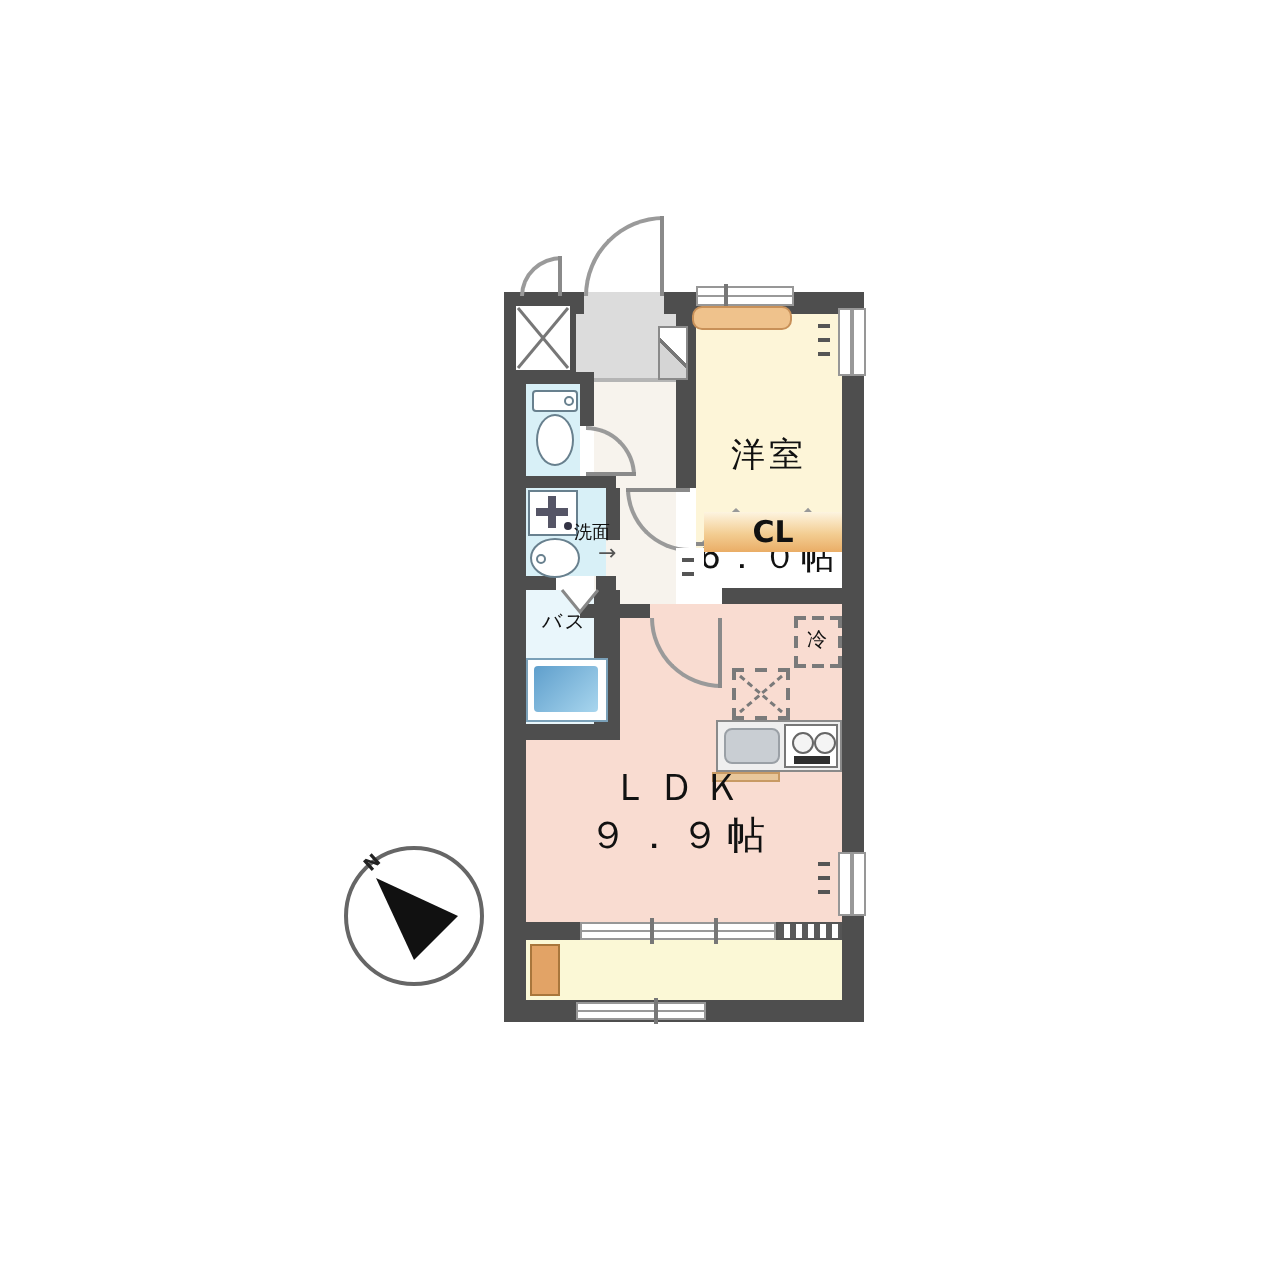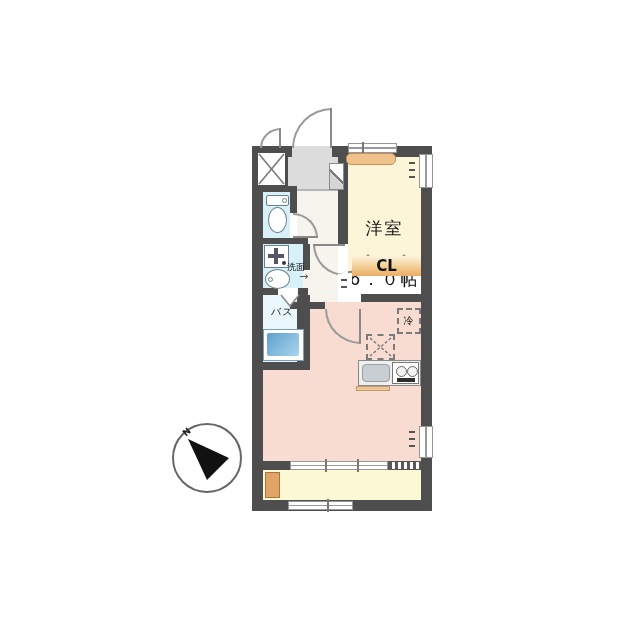--- a/index.html
+++ b/index.html
@@ -160,20 +160,22 @@
   <div class="abs kcounter" style="left:358px;top:360px;width:63px;height:26px"></div>
   <div class="abs sink" style="left:362px;top:364px;width:28px;height:18px"></div>
   <div class="abs stove" style="left:392px;top:362px;width:27px;height:22px">
     <div class="burner" style="left:3px;top:3px"></div>
     <div class="burner" style="left:14px;top:3px"></div>
     <div class="grill" style="left:4px;top:15px;width:18px;height:4px"></div>
   </div>
   <div class="abs" style="left:356px;top:386px;width:34px;height:5px;background:#e9c79b;border:1px solid #c89a64"></div>
 
   <div class="abs roomlabel" style="left:283px;top:383px;width:115px;height:58px">
+    <span class="lbl ldkbig">ＬＤＫ</span>
+    <span class="lbl ldkbig">９．９帖</span>
   </div>
 
   <div class="abs win win-v" style="left:419px;top:426px;width:14px;height:32px"></div>
   <div class="abs dash" style="left:409px;top:431px"></div>
   <div class="abs dash" style="left:409px;top:438px"></div>
   <div class="abs dash" style="left:409px;top:445px"></div>
 
   <div class="abs w" style="left:263px;top:461px;width:27px;height:9px"></div>
   <div class="abs win win-h" style="left:290px;top:461px;width:98px;height:9px"></div>
   <div class="abs tickv" style="left:325px;top:459px;height:13px"></div>

